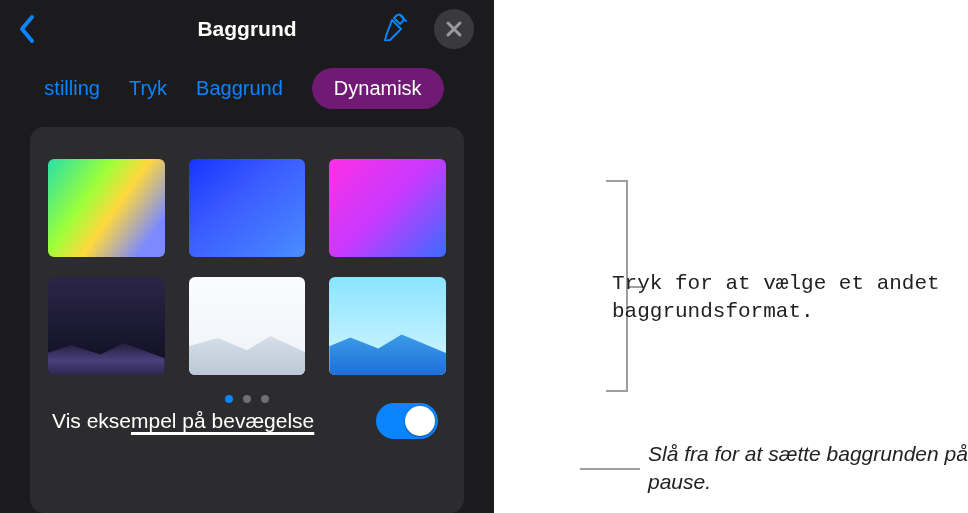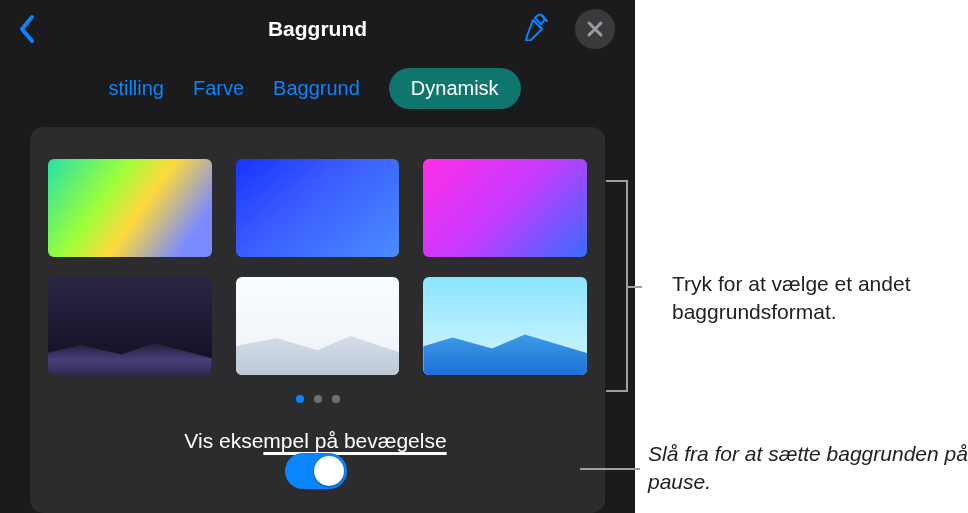--- a/index.html
+++ b/index.html
@@ -8,21 +8,21 @@
       height: 513px;
       background: #fff;
       font-family: -apple-system, BlinkMacSystemFont, "Segoe UI", sans-serif;
       position: relative;
       overflow: hidden;
     }
     .panel {
       position: absolute;
       left: 0;
       top: 0;
-      width: 635px;
+      width: 494px;
       height: 513px;
       background: #1b1b1d;
       color: #fff;
       display: flex;
       flex-direction: column;
       text-align: center;
     }
     .header {
       position: relative;
       height: 58px;
@@ -75,21 +75,21 @@
       justify-content: center;
     }
     .tab {
       font-size: 20px;
       color: #0a84ff;
       cursor: pointer;
       white-space: nowrap;
     }
     .tab.cut { margin-left: -6px; }
     .tab.active {
-      background: #0f766e;
+      background: #701a75;
       color: #fff;
       padding: 9px 22px;
       border-radius: 22px;
     }
     .card {
       margin: 0 30px;
       background: #2c2c2e;
       border-radius: 14px;
       padding: 32px 18px 20px 18px;
       display: flex;
@@ -122,23 +122,21 @@
       margin-top: 20px;
     }
     .dot {
       width: 8px; height: 8px; border-radius: 4px; background: #6e6e73;
     }
     .dot.active { background: #0a84ff; }
     .toggle-row {
       display: flex;
       align-items: center;
       justify-content: space-between;
-      margin-top: 26px;
       padding: 0 8px 0 4px;
-      flex-direction: column;
     }
     .toggle-label {
       font-size: 21px;
       color: #fff;
     }
     .toggle-label .ul { text-decoration: underline; text-decoration-color: #fff; text-underline-offset: 4px; text-decoration-thickness: 3px; }
     .toggle {
       width: 62px; height: 36px; border-radius: 18px;
       background: #0a84ff; position: relative; cursor: pointer;
     }
@@ -148,21 +146,21 @@
       box-shadow: 0 1px 2px rgba(0,0,0,.4);
     }
 
     
     .callout {
       position: absolute;
       font-size: 21px;
       color: #222;
       line-height: 1.35;
     }
-    .callout.c1 { left: 672px; top: 270px; }
+    .callout.c1 { left: 612px; top: 270px; font-family: Liberation Mono, monospace; }
     .callout.c2 { left: 648px; top: 440px; font-style: italic; }
 
     .lead {
       position: absolute;
       background: #9e9e9e;
     }
     .lead.h1a { left: 606px; top: 180px; width: 22px; height: 2px; }
     .lead.h1b { left: 606px; top: 390px; width: 22px; height: 2px; }
     .lead.v1  { left: 626px; top: 180px; width: 2px; height: 212px; }
     .lead.h1c { left: 628px; top: 286px; width: 14px; height: 2px; }
@@ -189,21 +187,21 @@
     </div>
     <div class="close-btn">
       <svg width="18" height="18" viewBox="0 0 18 18">
         <path d="M3 3 L15 15 M15 3 L3 15" stroke="#9a9a9f" stroke-width="3" stroke-linecap="round"></path>
       </svg>
     </div>
   </div>
 
   <div class="tabs">
     <div class="tab cut">stilling</div>
-    <div class="tab">Farve</div>
+    <div class="tab">Tryk</div>
     <div class="tab">Baggrund</div>
     <div class="tab active">Dynamisk</div>
   </div>
 
   <div class="card">
     <div class="grid">
       <div class="thumb t1"></div>
       <div class="thumb t2"></div>
       <div class="thumb t3"></div>
       <div class="thumb t4"></div>

